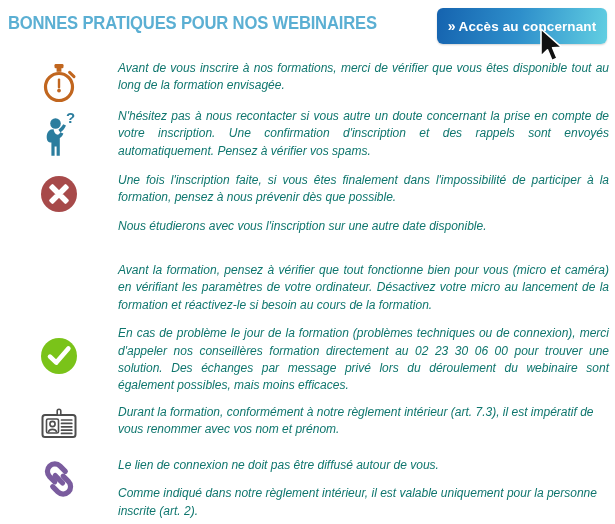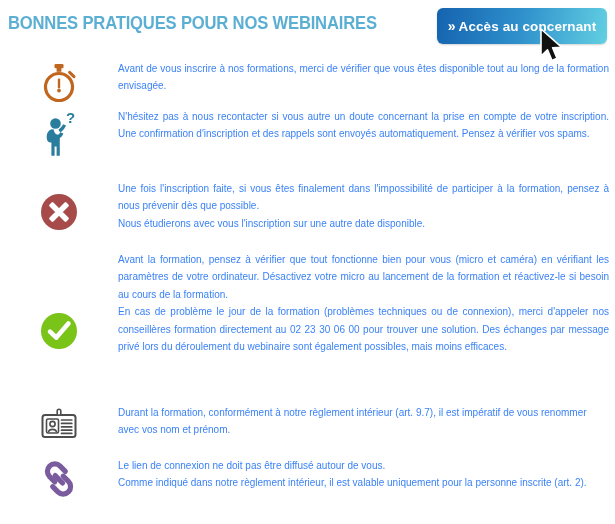--- a/index.html
+++ b/index.html
@@ -90,35 +90,36 @@
     display: flex;
     align-items: flex-start;
     justify-content: center;
     padding-top: 2px;
   }
   .text-cell {
     flex: 1 1 auto;
     padding-right: 6px;
   }
   .para {
-    font-size: 10px;
+    font-size: 12px;
     line-height: 17.4px;
-    color: #3b82f6;
+    color: #0f766e;
     margin: 0;
     font-family: "Liberation Sans", sans-serif;
+    font-style: italic;
   }
   .para.justify { text-align: justify; }
   .para.left { text-align: left; }
-  .para + .para { margin-top: 0px; }
+  .para + .para { margin-top: 11px; }
 
   
   #row-stopwatch { top: 60px; }
   #row-question  { top: 108px; }
-  #row-cross     { top: 180px; align-items: flex-end; }
-  #row-check     { top: 251px; align-items: center; }
+  #row-cross     { top: 172px; }
+  #row-check     { top: 262px; align-items: center; }
   #row-badge     { top: 404px; }
   #row-link      { top: 457px; justify-content: flex-end; }
 
   #row-check .icon-cell { align-items: center; padding-top: 0; }
   #row-check .icon-wrap { margin-top: 55px; }
 
   svg { display: block; }
 </style>
 </head>
 <body>
@@ -217,21 +218,21 @@
             <path d="M23.5 14 H33.8"></path>
             <path d="M23.5 17.4 H33.8"></path>
             <path d="M23.5 20.8 H33.8"></path>
             <path d="M23.5 24.2 H33.8"></path>
             <path d="M23.5 27.4 H33.8"></path>
           </g>
         </svg>
       </div>
     </div>
     <div class="text-cell">
-      <p class="para left">Durant la formation, conformément à notre règlement intérieur (art. 9.7), il est impératif de vous renommer avec vos nom et prénom.</p>
+      <p class="para left">Durant la formation, conformément à notre règlement intérieur (art. 7.3), il est impératif de vous renommer avec vos nom et prénom.</p>
     </div>
   </div>
 
   <div class="row" id="row-link">
     <div class="icon-cell">
       <div class="icon-wrap">
         <svg width="40" height="40" viewBox="0 0 40 40">
           <g fill="none" stroke="#7A5C9E" stroke-width="5.2" stroke-linecap="round">
             <path d="M15.8 22.8 L10.6 17.6 A7.4 7.4 0 0 1 21.1 7.1 L26.3 12.3"></path>
             <path d="M24.2 17.2 L29.4 22.4 A7.4 7.4 0 0 1 18.9 32.9 L13.7 27.7"></path>

